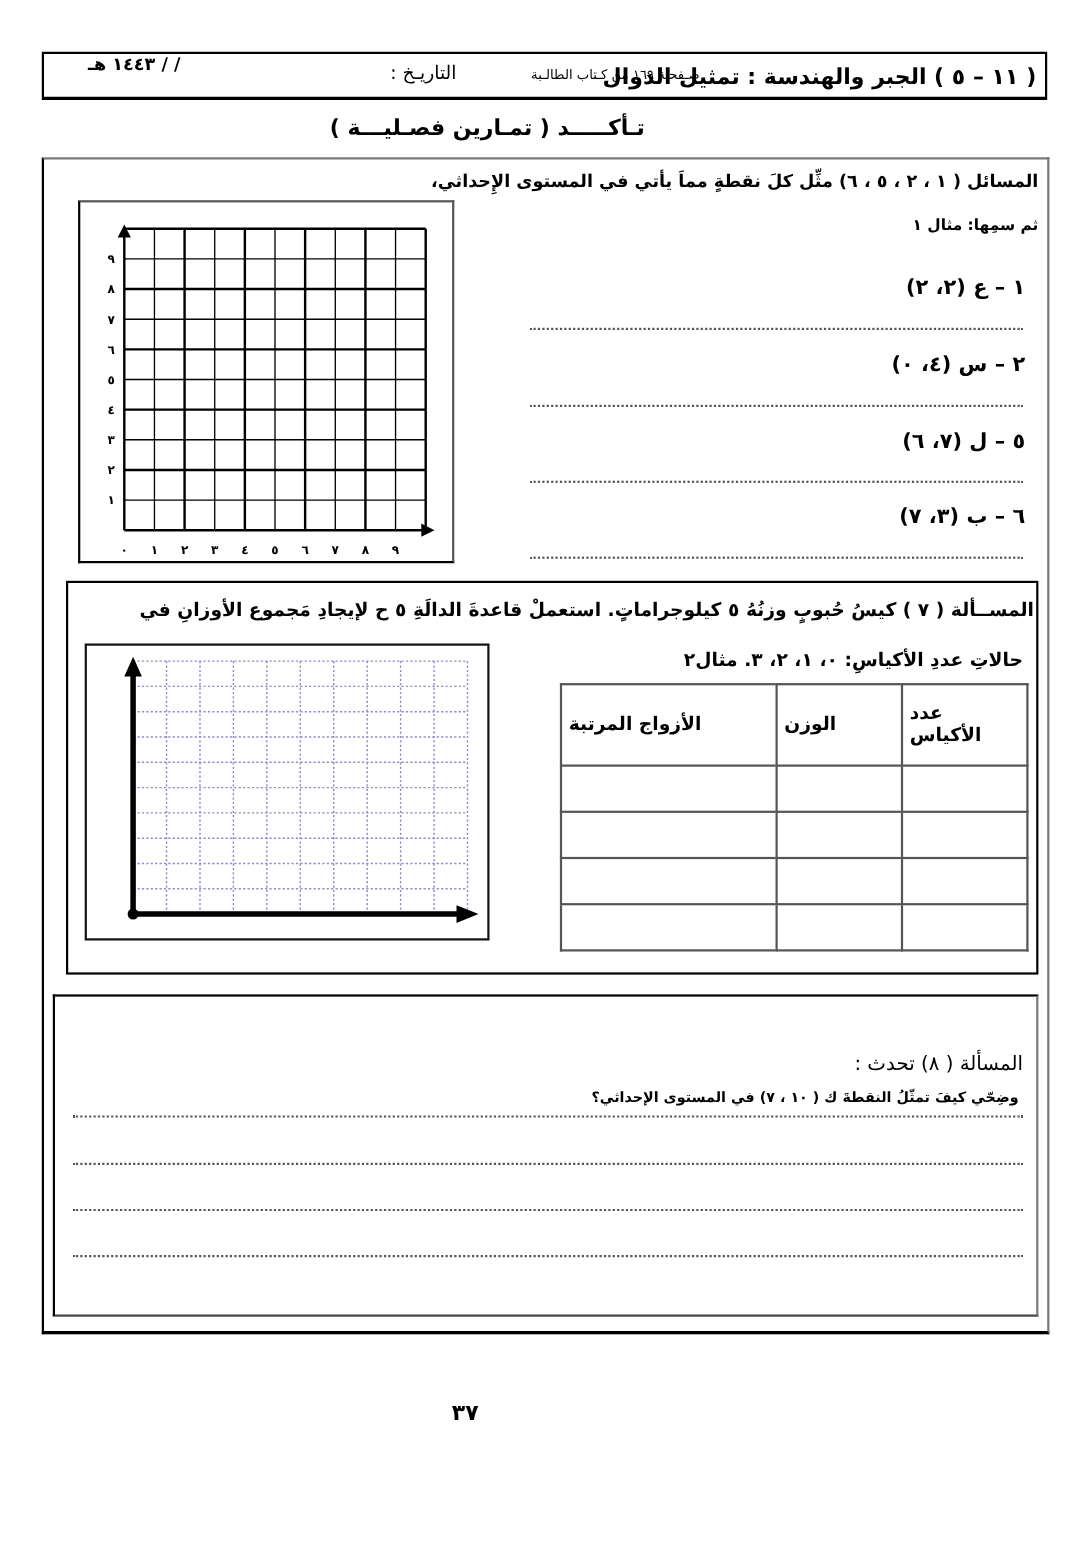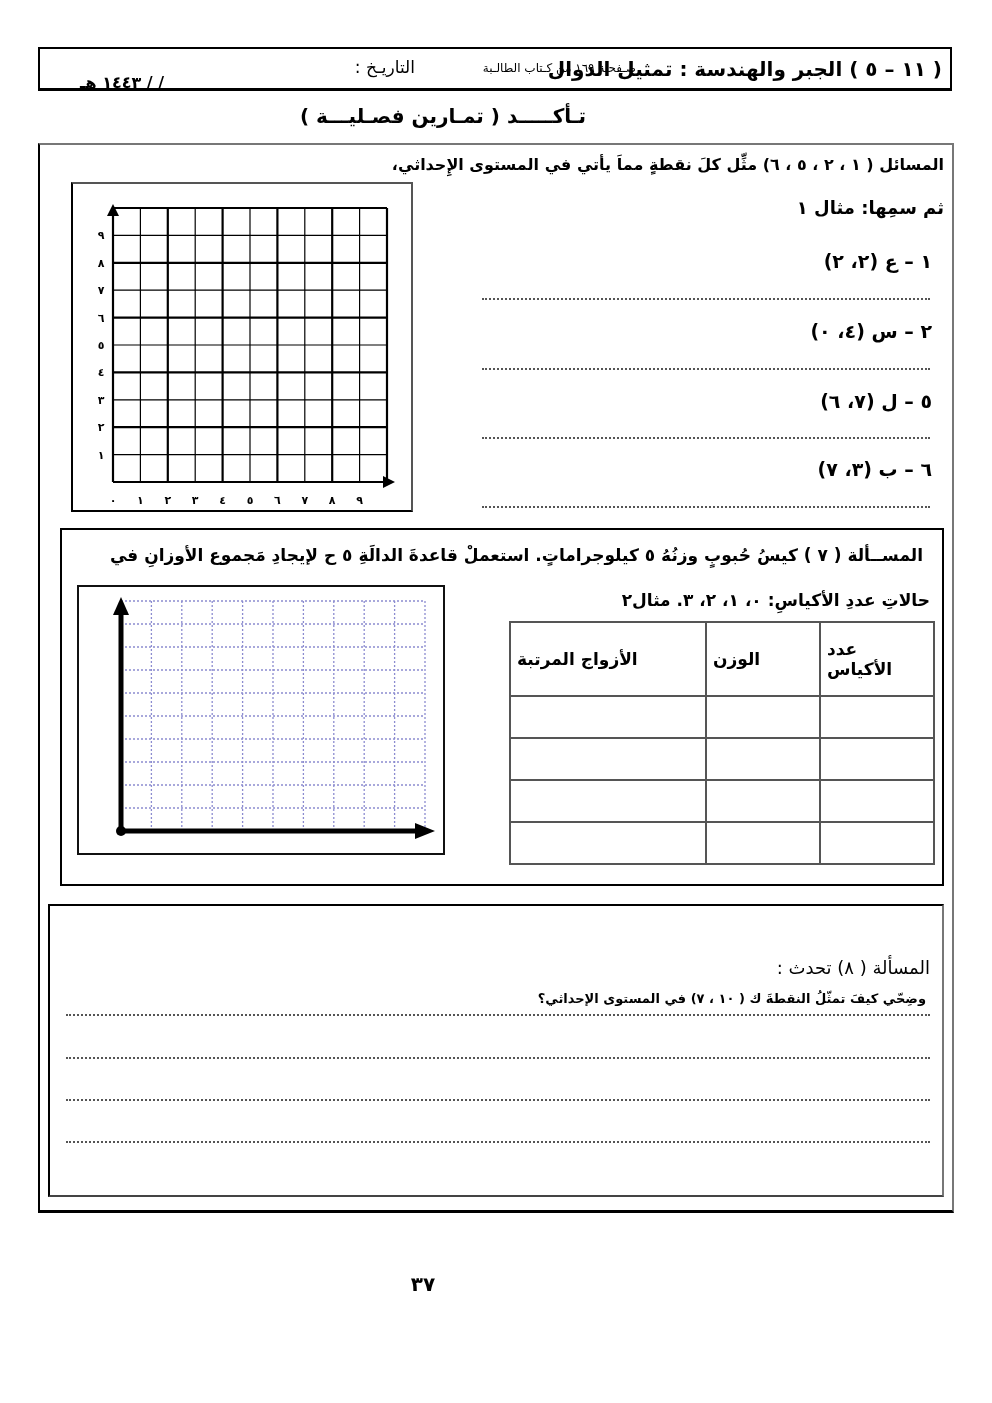--- a/index.html
+++ b/index.html
@@ -2,30 +2,30 @@
 <html lang="ar" dir="rtl"><head>
 <meta charset="utf-8">
 <style>
   html, body { margin:0; padding:0; background:#fff; }
   body { width:992px; height:1403px; position:relative; font-family:"DejaVu Sans", sans-serif; color:#000; overflow:hidden; }
   .abs { position:absolute; }
   .hdr { left:38px; top:47px; width:914px; height:44px; border:2px solid #000; border-bottom-width:3px; box-sizing:border-box; }
   .hdr-title { position:absolute; right:8px; top:8px; font-size:20px; font-weight:bold; white-space:nowrap; }
   .hdr-page { position:absolute; right:314px; top:12px; font-size:12px; white-space:nowrap; }
   .hdr-date-label { position:absolute; right:535px; top:8px; font-size:17px; font-weight:normal; white-space:nowrap; }
-  .hdr-date-value { position:absolute; left:40px; top:24px; font-size:16px; font-weight:bold; white-space:nowrap; direction:rtl;text-align:center; }
+  .hdr-date-value { position:absolute; left:40px; top:0; font-size:16px; font-weight:bold; white-space:nowrap; direction:rtl;text-align:center; }
   .main-title { left:0; width:886px; top:104px; text-align:center; font-size:20px; font-weight:bold; white-space:nowrap; }
   .outer { left:38px; top:143px; width:916px; height:1070px; border:2px solid #000; border-top-color:#777; border-right-color:#777; border-bottom:3px solid #000; box-sizing:border-box; }
   .q1-text { right:48px; top:155px; font-size:16px; font-weight:bold; white-space:nowrap; }
-  .q1-sub { right:48px; top:197px; font-size:18px; font-weight:bold; white-space:nowrap; }
+  .q1-sub { right:48px; top:197px; font-size:14px; font-weight:bold; white-space:nowrap; }
   .item { right:60px; font-size:19px; font-weight:bold; white-space:nowrap; }
   .dots { height:0; border-bottom:2px dotted #555; }
   .grid1-box { left:71px; top:182px; width:342px; height:330px; border:2px solid #000; border-top-color:#555; border-right-color:#555; box-sizing:border-box; }
   .q7-box { left:60px; top:528px; width:884px; height:358px; border:2px solid #000; box-sizing:border-box; }
-  .q7-text { right:69px; top:545px; font-size:17px; font-weight:bold; white-space:nowrap; }
+  .q7-text { right:52px; top:545px; font-size:17px; font-weight:bold; white-space:nowrap; }
   .q7-sub { right:62px; top:590px; font-size:17px; font-weight:bold; white-space:nowrap; }
   .grid2-box { left:77px; top:585px; width:368px; height:270px; border:2px solid #111; box-sizing:border-box; }
   table.tbl { position:absolute; left:509px; top:621px; width:426px; height:244px; border-collapse:collapse; }
   table.tbl td, table.tbl th { border:2px solid #555; padding:16px 6px; font-size:17px; font-weight:bold; text-align:left; }
   table.tbl th { height:40px; }
   .q8-box { left:48px; top:904px; width:896px; height:293px; border:2px solid #000; border-right-color:#777; border-bottom-color:#444; box-sizing:border-box; }
   .q8-title { right:62px; top:922px; font-size:18px; font-weight:normal; white-space:nowrap;margin-top:35px; }
   .q8-text { right:66px; top:955px; font-size:13px; font-weight:bold; white-space:nowrap;margin-top:36px; }
   .page-no { left:0; width:846px; top:1272px; text-align:center; font-size:20px; font-weight:bold; }
 </style>

